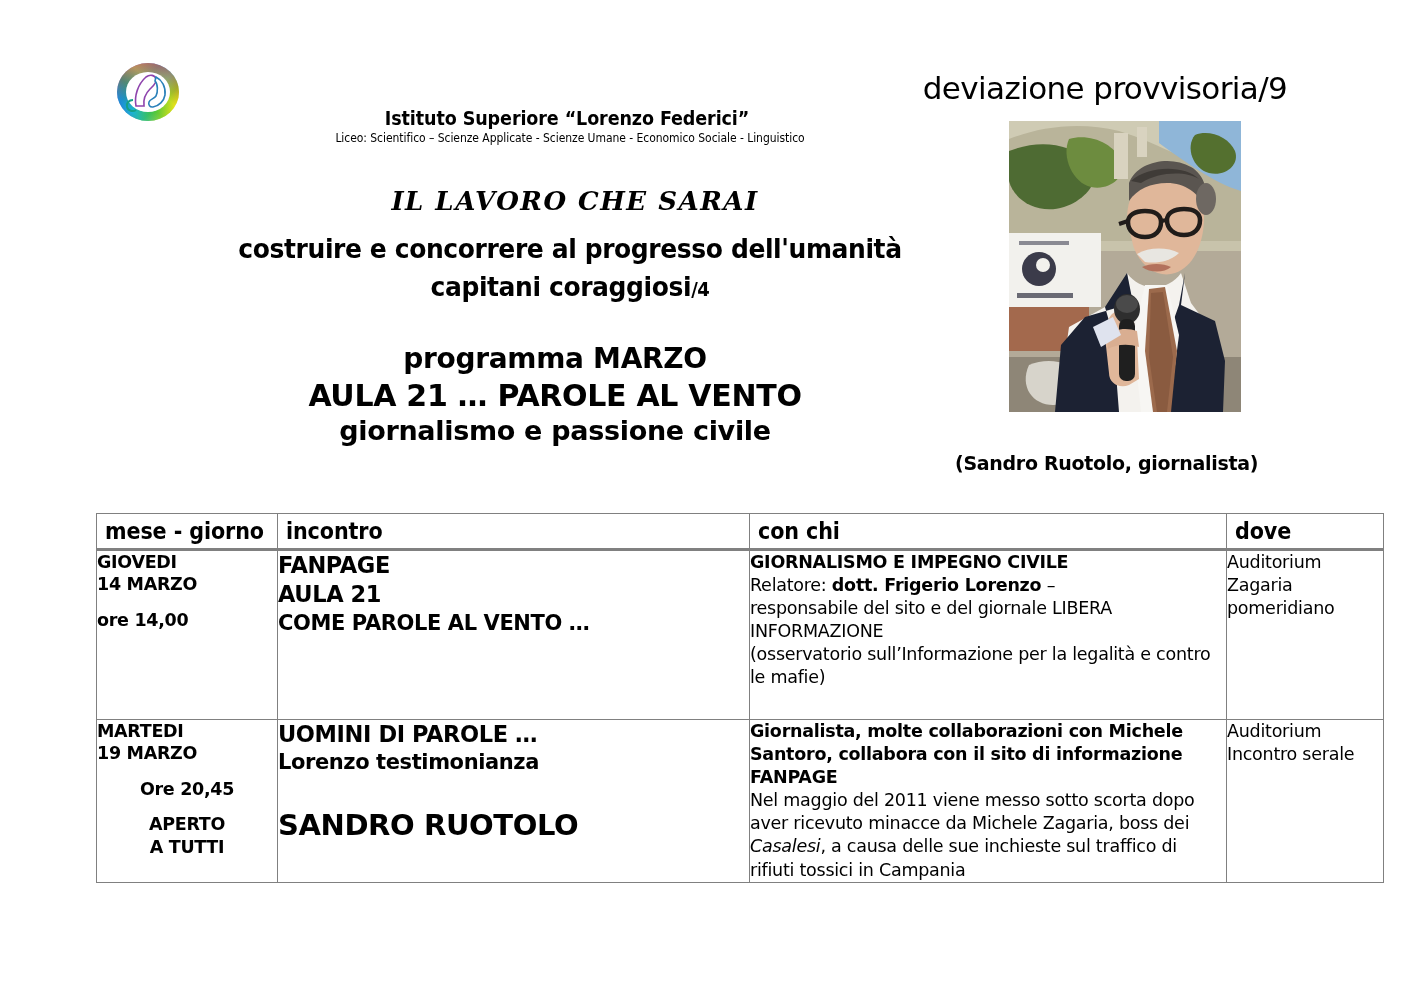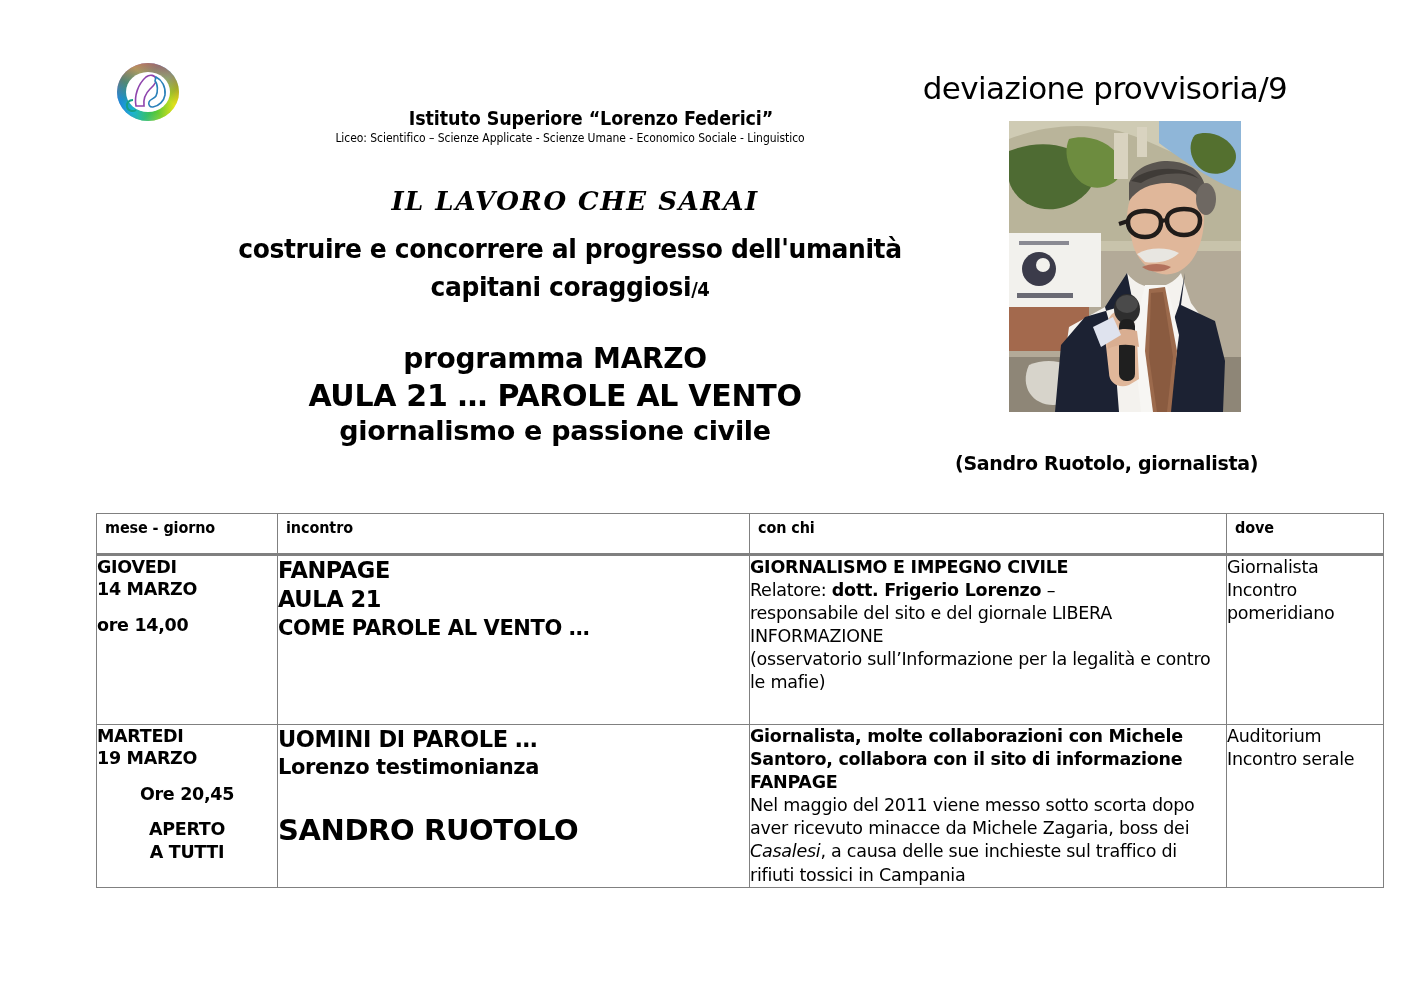--- a/index.html
+++ b/index.html
@@ -21,21 +21,21 @@
     position: absolute;
     left: 112px;
     top: 56px;
     width: 72px;
     height: 72px;
   }
 
   
   #school-name {
     position: absolute;
-    left: 196px;
+    left: 172px;
     top: 107px;
     width: 790px;
     text-align: center;
     font-family: "DejaVu Sans Condensed", "Liberation Sans Narrow", "Liberation Sans", sans-serif;
     font-weight: bold;
     font-size: 19.5px;
     letter-spacing: -0.1px;
   }
   #school-courses {
     position: absolute;
@@ -149,24 +149,24 @@
     border-collapse: collapse;
     table-layout: fixed;
   }
   #schedule-table td {
     border: 1px solid #808080;
     vertical-align: top;
     padding: 0;
   }
   #schedule-table thead td {
     border-bottom: 3px solid #808080;
-    padding: 4px 6px 16px 8px;
+    padding: 4px 6px 4px 8px;
     font-family: "DejaVu Sans Condensed", "Liberation Sans Narrow", "Liberation Sans", sans-serif;
     font-weight: bold;
-    font-size: 16px;
+    font-size: 23px;
     letter-spacing: -0.1px;
   }
   .col-when   { width: 166px; }
   .col-what   { width: 457px; }
   .col-who    { width: 462px; }
   .col-where  { width: 142px; }
 
   .cell-when {
     padding: 14px 10px 10px 12px;
     font-family: "DejaVu Sans", sans-serif;
@@ -326,21 +326,21 @@
         <div class="big">FANPAGE</div>
         <div class="big">AULA 21</div>
         <div class="medium">COME PAROLE AL VENTO …</div>
       </td>
       <td class="cell-who">
         <div><b>GIORNALISMO E IMPEGNO CIVILE</b></div>
         <div><span>Relatore: </span><b>dott. Frigerio Lorenzo</b><span> –</span></div>
         <div>responsabile del sito e del giornale LIBERA INFORMAZIONE</div>
         <div>(osservatorio sull’Informazione per la legalità e contro le mafie)</div>
       </td>
-      <td class="cell-where">Giornalista Incontro pomeridiano</td>
+      <td class="cell-where">Auditorium Zagaria pomeridiano</td>
     </tr>
     <tr class="row-2">
       <td class="cell-when">
         <div>MARTEDI</div>
         <div>19 MARZO</div>
         <div class="spacer"></div>
         <div class="ctr">Ore 20,45</div>
         <div class="spacer"></div>
         <div class="ctr">APERTO</div>
         <div class="ctr">A TUTTI</div>

